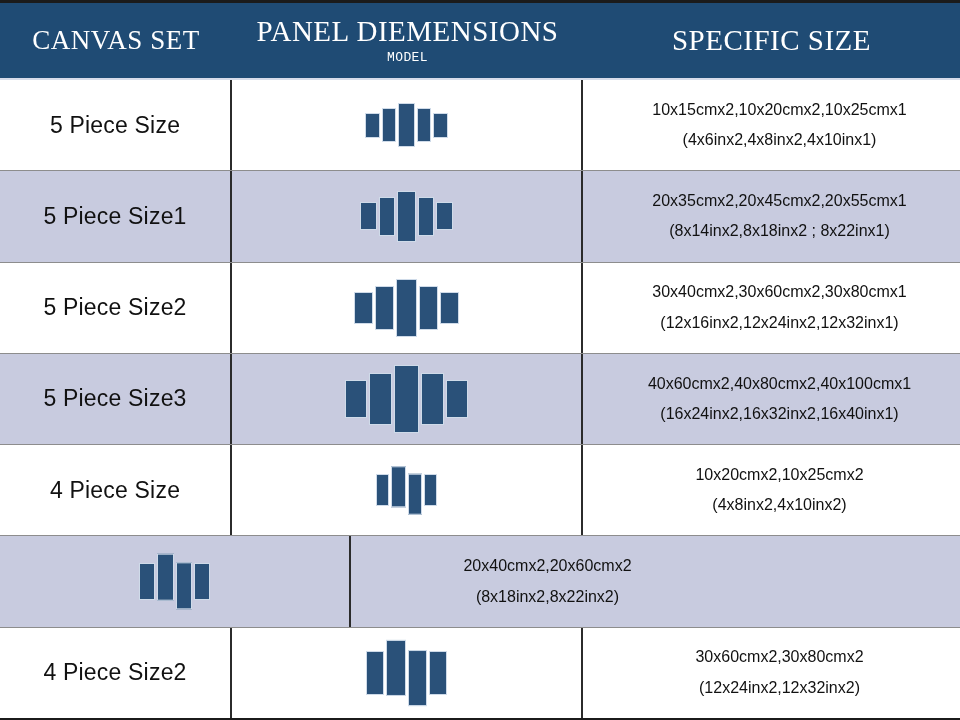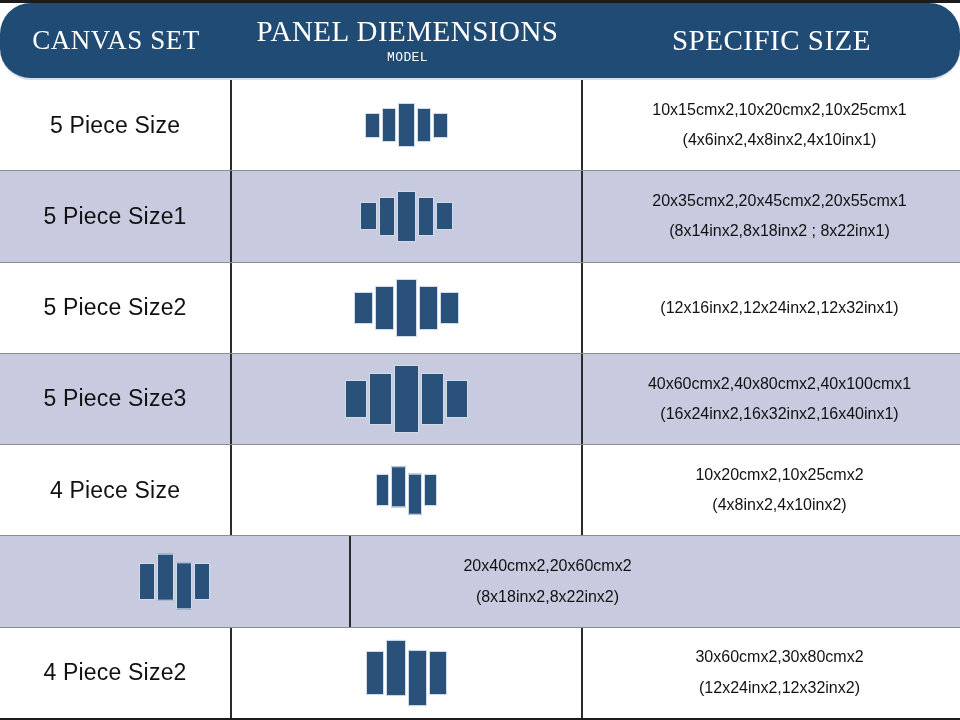--- a/index.html
+++ b/index.html
@@ -25,21 +25,20 @@
   }
 
   
   .thead {
     height: 75px;
     flex: 0 0 75px;
     background: #1f4b74;
     display: flex;
     color: #ffffff;
     border-bottom: 2px solid #d7dcea;
-    border-radius: 31px;
   }
   .th {
     display: flex;
     flex-direction: column;
     align-items: center;
     justify-content: center;
     box-sizing: border-box;
     font-family: "Liberation Serif", serif;
     text-align: center;
     line-height: 1.05;
@@ -187,20 +186,21 @@
         <div class="cell c-model">
           <div class="diagram">
             <div class="panel" style="width: 19.2px; height: 32px; transform: translateY(0px);"></div>
             <div class="panel" style="width: 19.2px; height: 44px; transform: translateY(0px);"></div>
             <div class="panel" style="width: 20.8px; height: 57.6px; transform: translateY(0px);"></div>
             <div class="panel" style="width: 19.2px; height: 44px; transform: translateY(0px);"></div>
             <div class="panel" style="width: 19.2px; height: 32px; transform: translateY(0px);"></div>
           </div>
         </div>
         <div class="cell c-spec">
+          <div class="spec-line">30x40cmx2,30x60cmx2,30x80cmx1</div>
           <div class="spec-line">(12x16inx2,12x24inx2,12x32inx1)</div>
         </div>
       </div>
       <div class="row alt">
         <div class="cell c-name">
           <span>5 Piece Size3</span>
         </div>
         <div class="cell c-model">
           <div class="diagram">
             <div class="panel" style="width: 22.8px; height: 38px; transform: translateY(0px);"></div>

